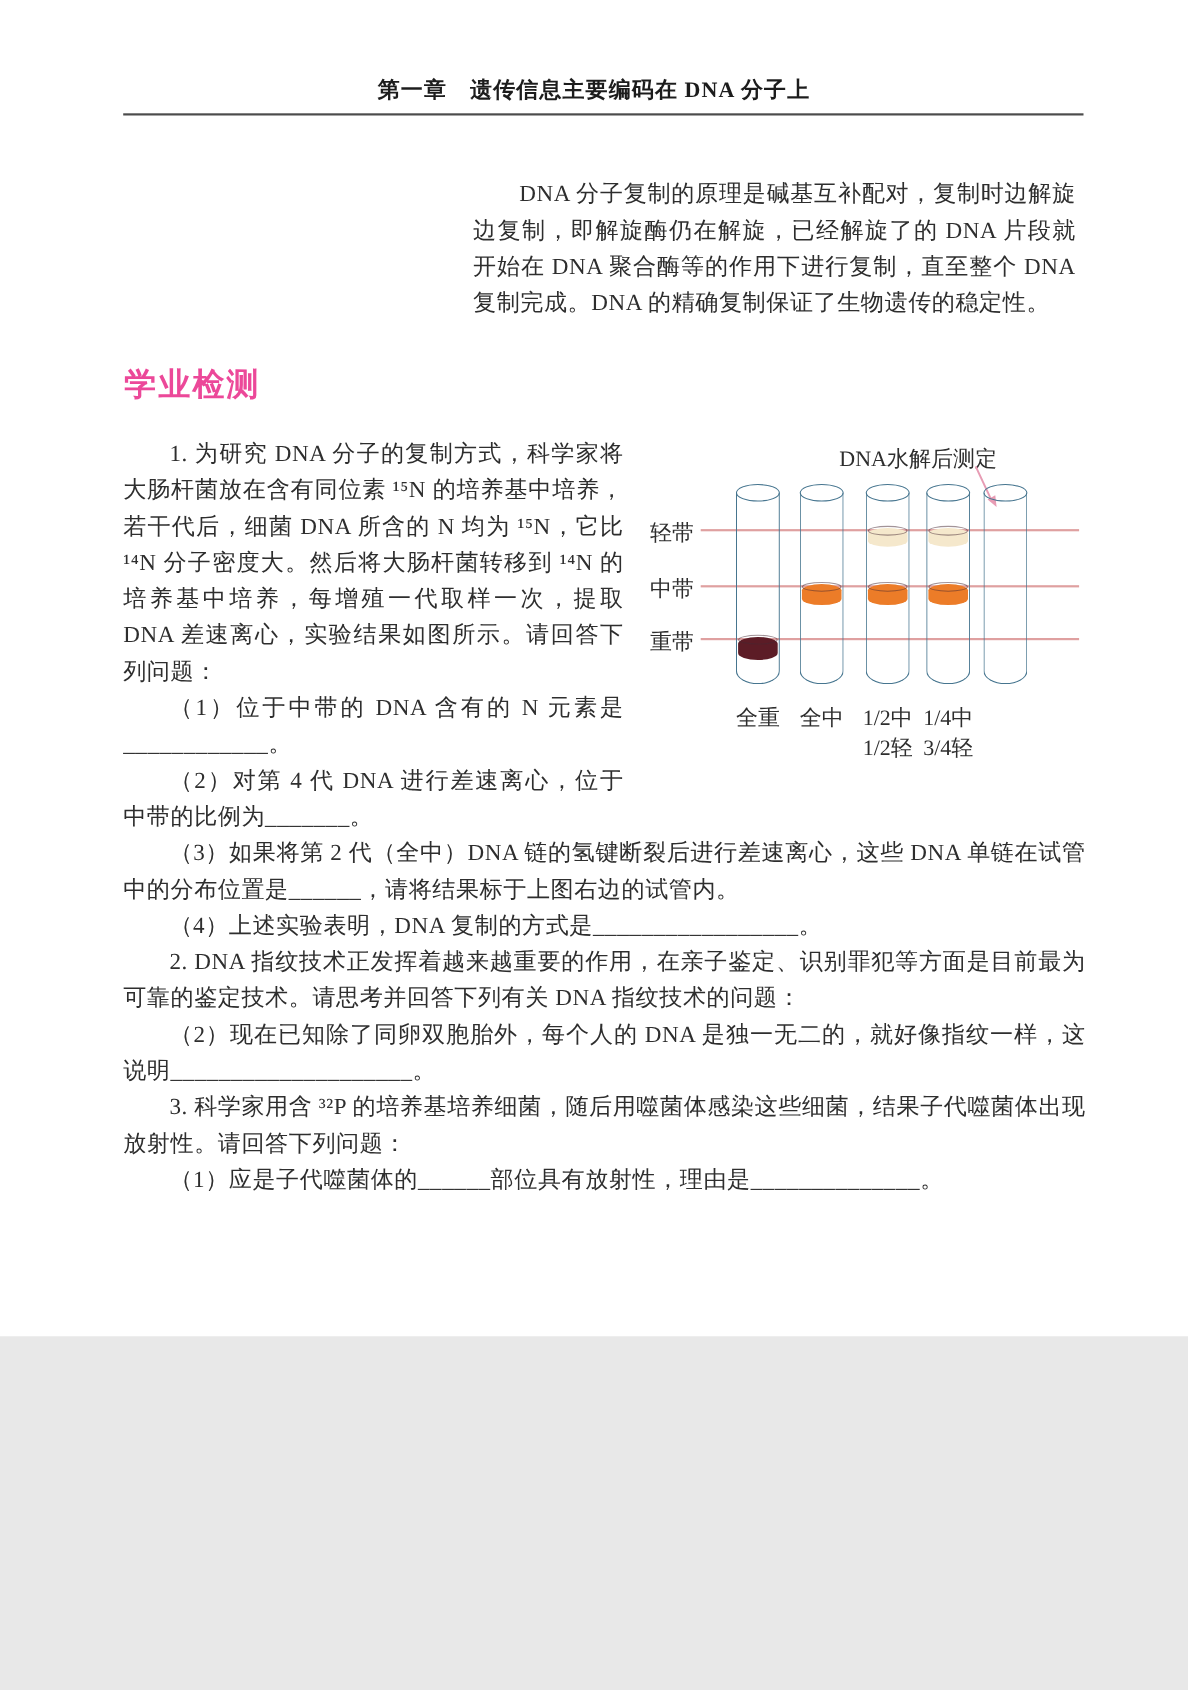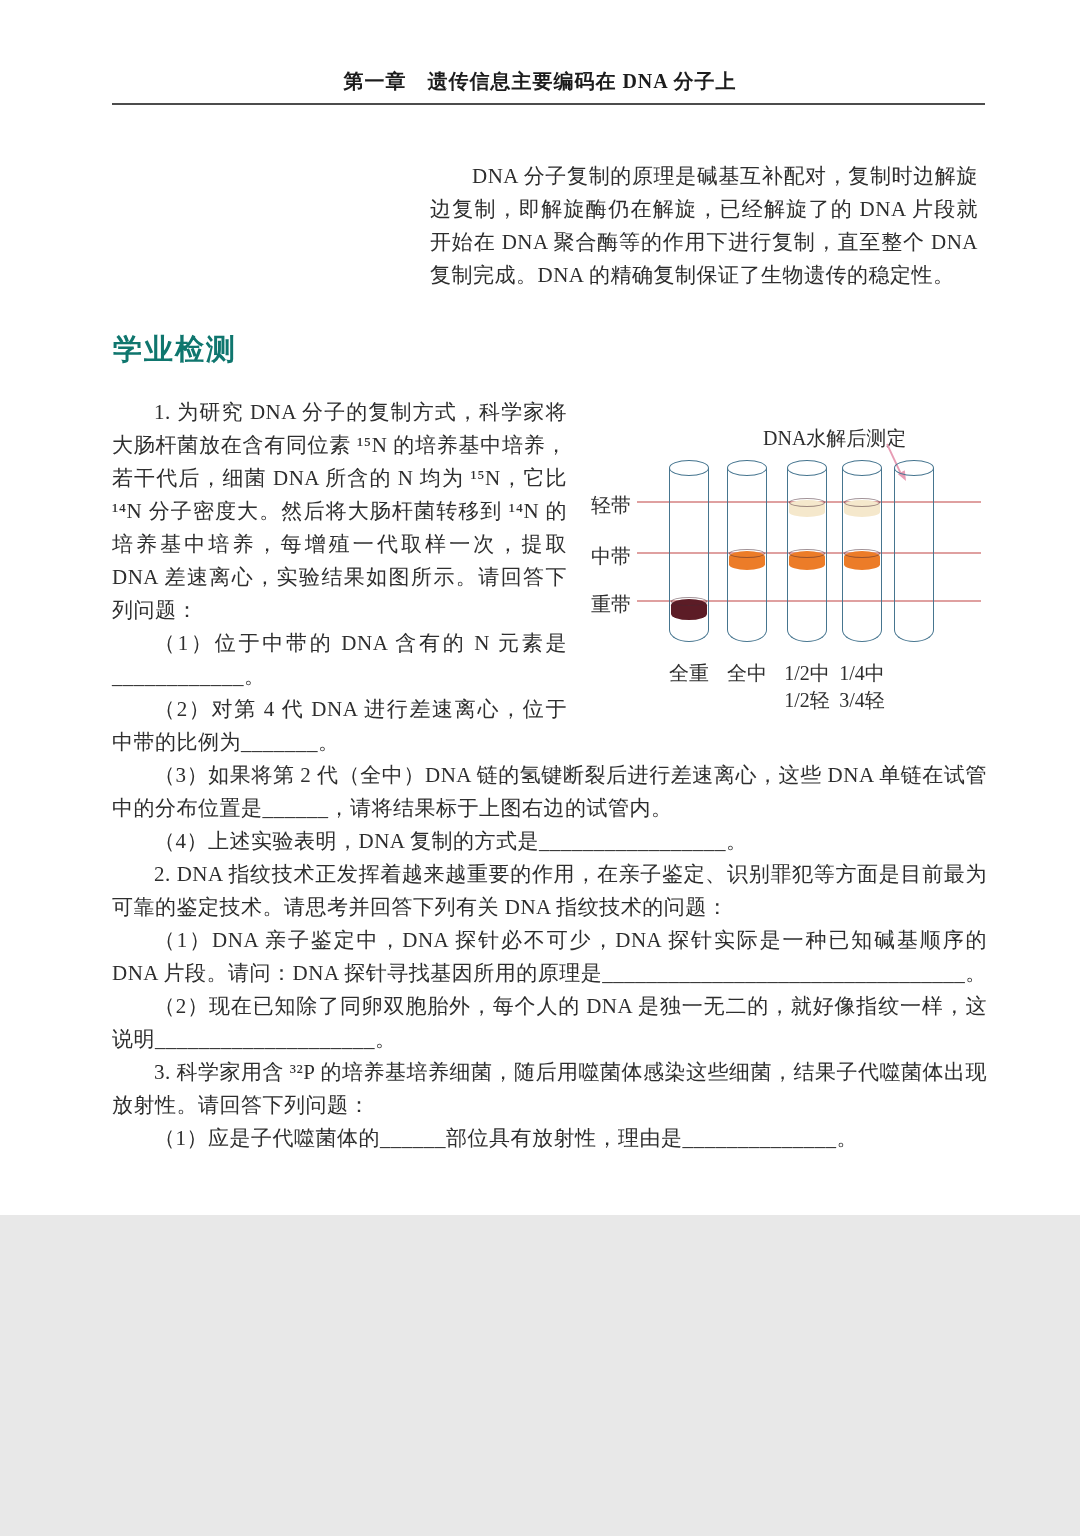--- a/index.html
+++ b/index.html
@@ -26,21 +26,21 @@
   }
   
   .qa{
     position:absolute;top:396px;left:112px;width:875px;
     font-size:21px;line-height:33px;text-align:justify;letter-spacing:.5px;
   }
   .qa p{margin:0;text-indent:2em;}
   .qa p.clear{clear:right;}
   
   .diagram{
-    float:right;width:402px;height:310px;margin:24px 0 6px 18px;
+    float:right;width:402px;height:310px;margin:4px 0 6px 18px;
     position:relative;text-indent:0;letter-spacing:0;text-align:left;
   }
   .annotation{position:absolute;left:178px;top:2px;font-size:20px;white-space:nowrap;}
   .annotation-arrow{position:absolute;left:298px;top:22px;}
   .gline{position:absolute;left:52px;width:344px;height:2px;}
   .gline.light{top:81px;}
   .gline.middle{top:132px;}
   .gline.heavy{top:180px;}
   .row-label{position:absolute;left:6px;font-size:20px;white-space:nowrap;}
   .row-label.light{top:69px;}
@@ -83,21 +83,21 @@
 </head>
 <body>
 
 <div class="page">
 
   <div class="chapter-header">第一章　遗传信息主要编码在 DNA 分子上</div>
   <div class="header-rule"></div>
 
   <div class="intro">DNA 分子复制的原理是碱基互补配对，复制时边解旋边复制，即解旋酶仍在解旋，已经解旋了的 DNA 片段就开始在 DNA 聚合酶等的作用下进行复制，直至整个 DNA 复制完成。DNA 的精确复制保证了生物遗传的稳定性。</div>
 
-  <div class="section-title" style="color: #0f766e;">学业检测</div>
+  <div class="section-title" style="color: #ec4899;">学业检测</div>
 
   <div class="qa">
 
     <div class="diagram">
       <div class="annotation">DNA水解后测定</div>
 
       <svg class="annotation-arrow" width="34" height="42" viewBox="0 0 34 42">
         <line x1="4" y1="2" x2="18" y2="32" stroke-width="1.8" stroke="#e79cb4"></line>
         <polygon points="14.8,32.1 23,39 21.8,28.3" fill="#e79cb4"></polygon>
       </svg>
@@ -157,21 +157,20 @@
       </div>
     </div>
 
     <p>1. 为研究 DNA 分子的复制方式，科学家将大肠杆菌放在含有同位素 ¹⁵N 的培养基中培养，若干代后，细菌 DNA 所含的 N 均为 ¹⁵N，它比 ¹⁴N 分子密度大。然后将大肠杆菌转移到 ¹⁴N 的培养基中培养，每增殖一代取样一次，提取 DNA 差速离心，实验结果如图所示。请回答下列问题：</p>
     <p>（1）位于中带的 DNA 含有的 N 元素是____________。</p>
     <p>（2）对第 4 代 DNA 进行差速离心，位于中带的比例为_______。</p>
     <p class="clear">（3）如果将第 2 代（全中）DNA 链的氢键断裂后进行差速离心，这些 DNA 单链在试管中的分布位置是______，请将结果标于上图右边的试管内。</p>
     <p>（4）上述实验表明，DNA 复制的方式是_________________。</p>
 
     <p>2. DNA 指纹技术正发挥着越来越重要的作用，在亲子鉴定、识别罪犯等方面是目前最为可靠的鉴定技术。请思考并回答下列有关 DNA 指纹技术的问题：</p>
-    <p>（1）DNA 亲子鉴定中，DNA 探针必不可少，DNA 探针实际是一种已知碱基顺序的 DNA 片段。请问：DNA 探针寻找基因所用的原理是_________________________________。</p>
     <p>（2）现在已知除了同卵双胞胎外，每个人的 DNA 是独一无二的，就好像指纹一样，这说明____________________。</p>
 
     <p>3. 科学家用含 ³²P 的培养基培养细菌，随后用噬菌体感染这些细菌，结果子代噬菌体出现放射性。请回答下列问题：</p>
     <p>（1）应是子代噬菌体的______部位具有放射性，理由是______________。</p>
   </div>
 
   <div class="page-number">20</div>
 
   <div class="watermark">
     <svg width="62" height="54" viewBox="0 0 62 54">

